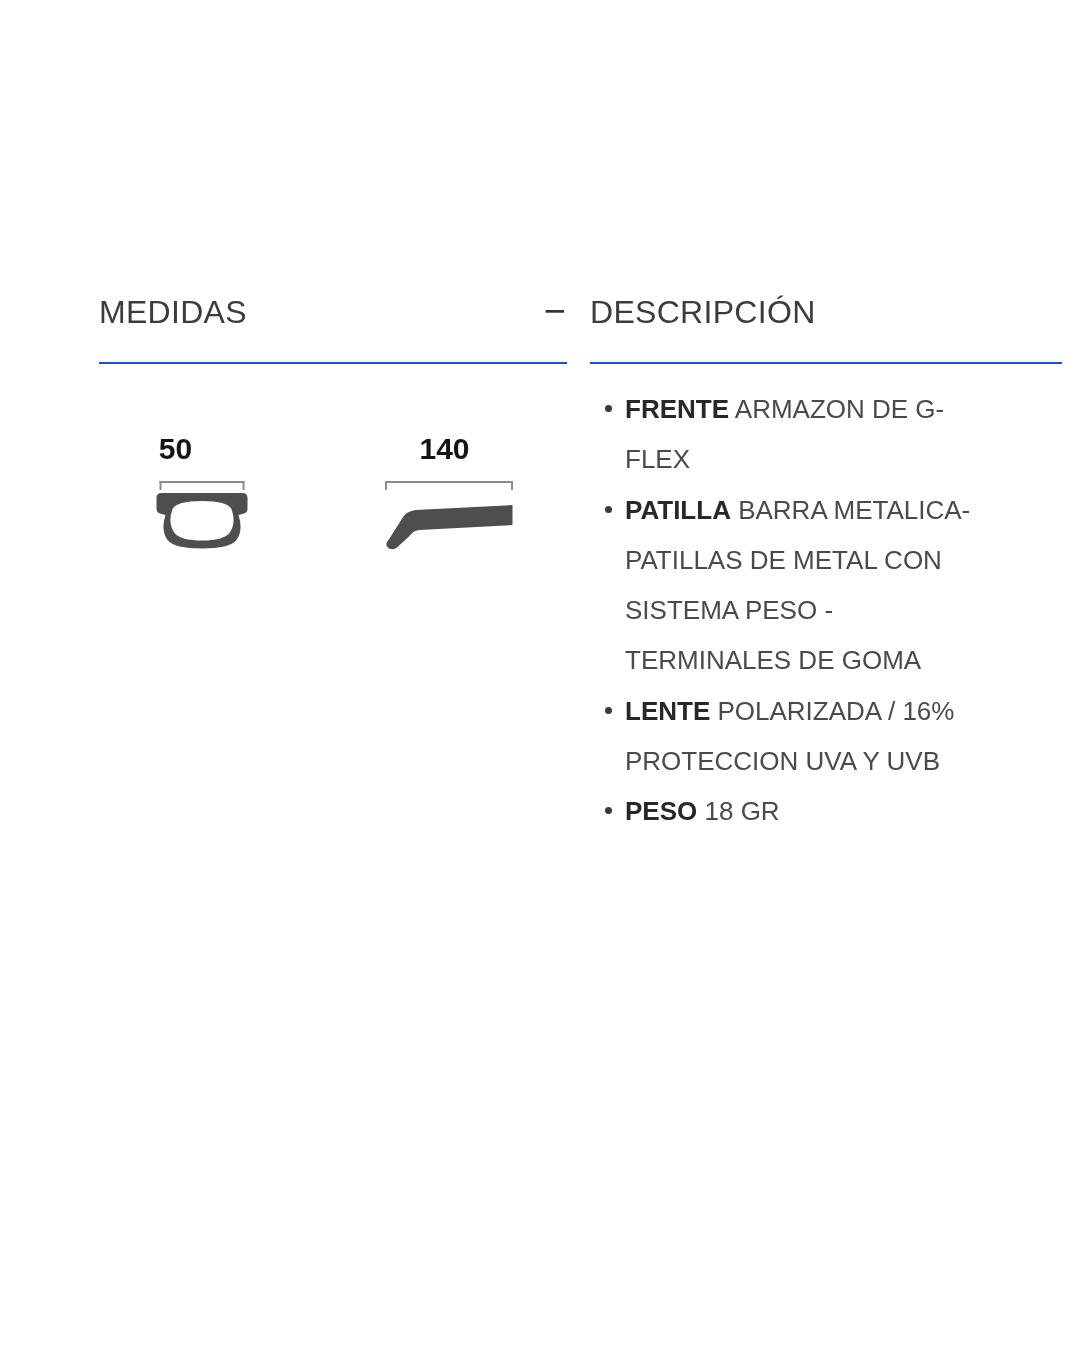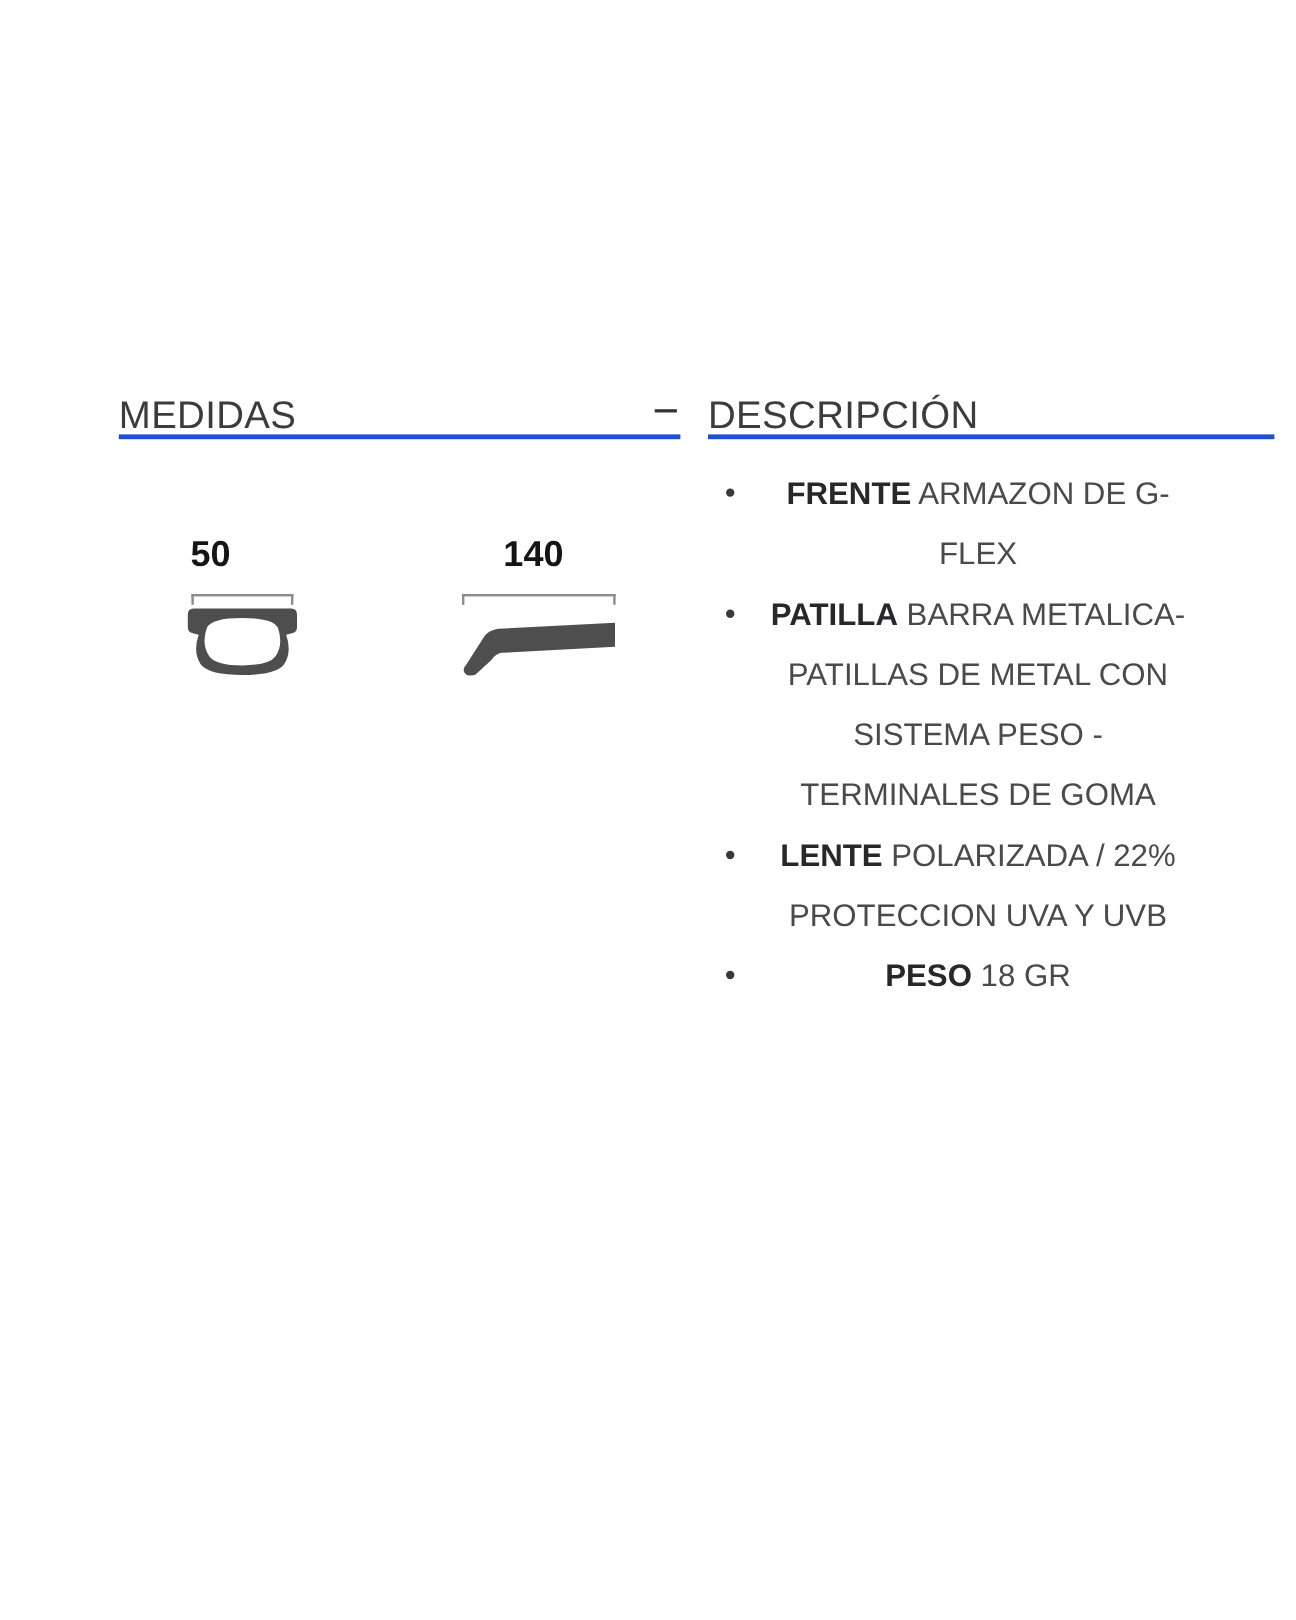--- a/index.html
+++ b/index.html
@@ -9,36 +9,36 @@
     -webkit-font-smoothing: antialiased;
   }
 
   
   .sec { position: absolute; top: 296px; }
   .sec-left  { left: 99px;  width: 468px; }
   .sec-right { left: 590px; width: 472px; }
 
   .sec-header {
     height: 66px; box-sizing: content-box;
-    display: flex; align-items: flex-end; justify-content: space-between;
-    border-bottom: 4px solid #1d4ed8;
+    display: flex; align-items: flex-start; justify-content: space-between;
+    border-bottom: 2px solid #1d4ed8;
     cursor: pointer;
   }
   .sec-title {
     font-size: 32px; font-weight: 400; color: #3c3c3c;
     letter-spacing: 0.3px; line-height: 1;
   }
   .collapse-glyph {
     font-size: 38px; font-weight: 400; color: #333333; line-height: 1;
     padding-right: 1px; margin-top: -4px;
   }
 
   
   .measures { position: relative; height: 200px; }
-  .mgroup { position: absolute; top: 16px; height: 200px; }
+  .mgroup { position: absolute; top: 4px; height: 200px; }
   .g1 { left: 55px;  width: 95px; }
   .g2 { left: 172px; width: 95px; }
   .g3 { left: 285px; width: 129px; }
 
   .mvalue {
     position: absolute; top: 66px; left: 0; width: 100%;
     text-align: center; font-size: 30px; font-weight: 700; color: #151515;
     line-height: 30px;
   }
   .g1 .mvalue { transform: translateX(-26px); }
@@ -55,21 +55,21 @@
   .g3 .bracket { width: 128px; }
 
   .micon { position: absolute; left: 50%; transform: translateX(-50%); }
   .g1 .micon { top: 124px; }
   .g2 .micon { top: 129px; }
   .g3 .micon { top: 134px; }
   .micon svg { display: block; }
 
   
   .desc-list {
-    list-style: none; margin: 20px 0 0 0; padding: 0; width: 415px; text-align: center;
+    list-style: none; margin: 20px 0 0 0; padding: 0; width: 415px;
   }
   .desc-list li {
     position: relative; padding-left: 35px;
     font-size: 26px; line-height: 50.3px; color: #4a4a4a;
   }
   .desc-list li::before {
     content: ""; position: absolute; left: 15px; top: 21px;
     width: 7px; height: 7px; border-radius: 50%; background: #3a3a3a;
   }
   .item-label { font-weight: 700; color: #28282b; }
@@ -127,20 +127,20 @@
     <li>
       <span class="item-label">FRENTE</span>
       <span class="item-text">ARMAZON DE G-FLEX</span>
     </li>
     <li>
       <span class="item-label">PATILLA</span>
       <span class="item-text">BARRA METALICA- PATILLAS DE METAL CON SISTEMA PESO - TERMINALES DE GOMA</span>
     </li>
     <li>
       <span class="item-label">LENTE</span>
-      <span class="item-text">POLARIZADA / 22% PROTECCION UVA Y UVB</span>
+      <span class="item-text">POLARIZADA / 16% PROTECCION UVA Y UVB</span>
     </li>
     <li>
       <span class="item-label">PESO</span>
       <span class="item-text">18 GR</span>
     </li>
   </ul>
 </section>
 
 </body></html>

